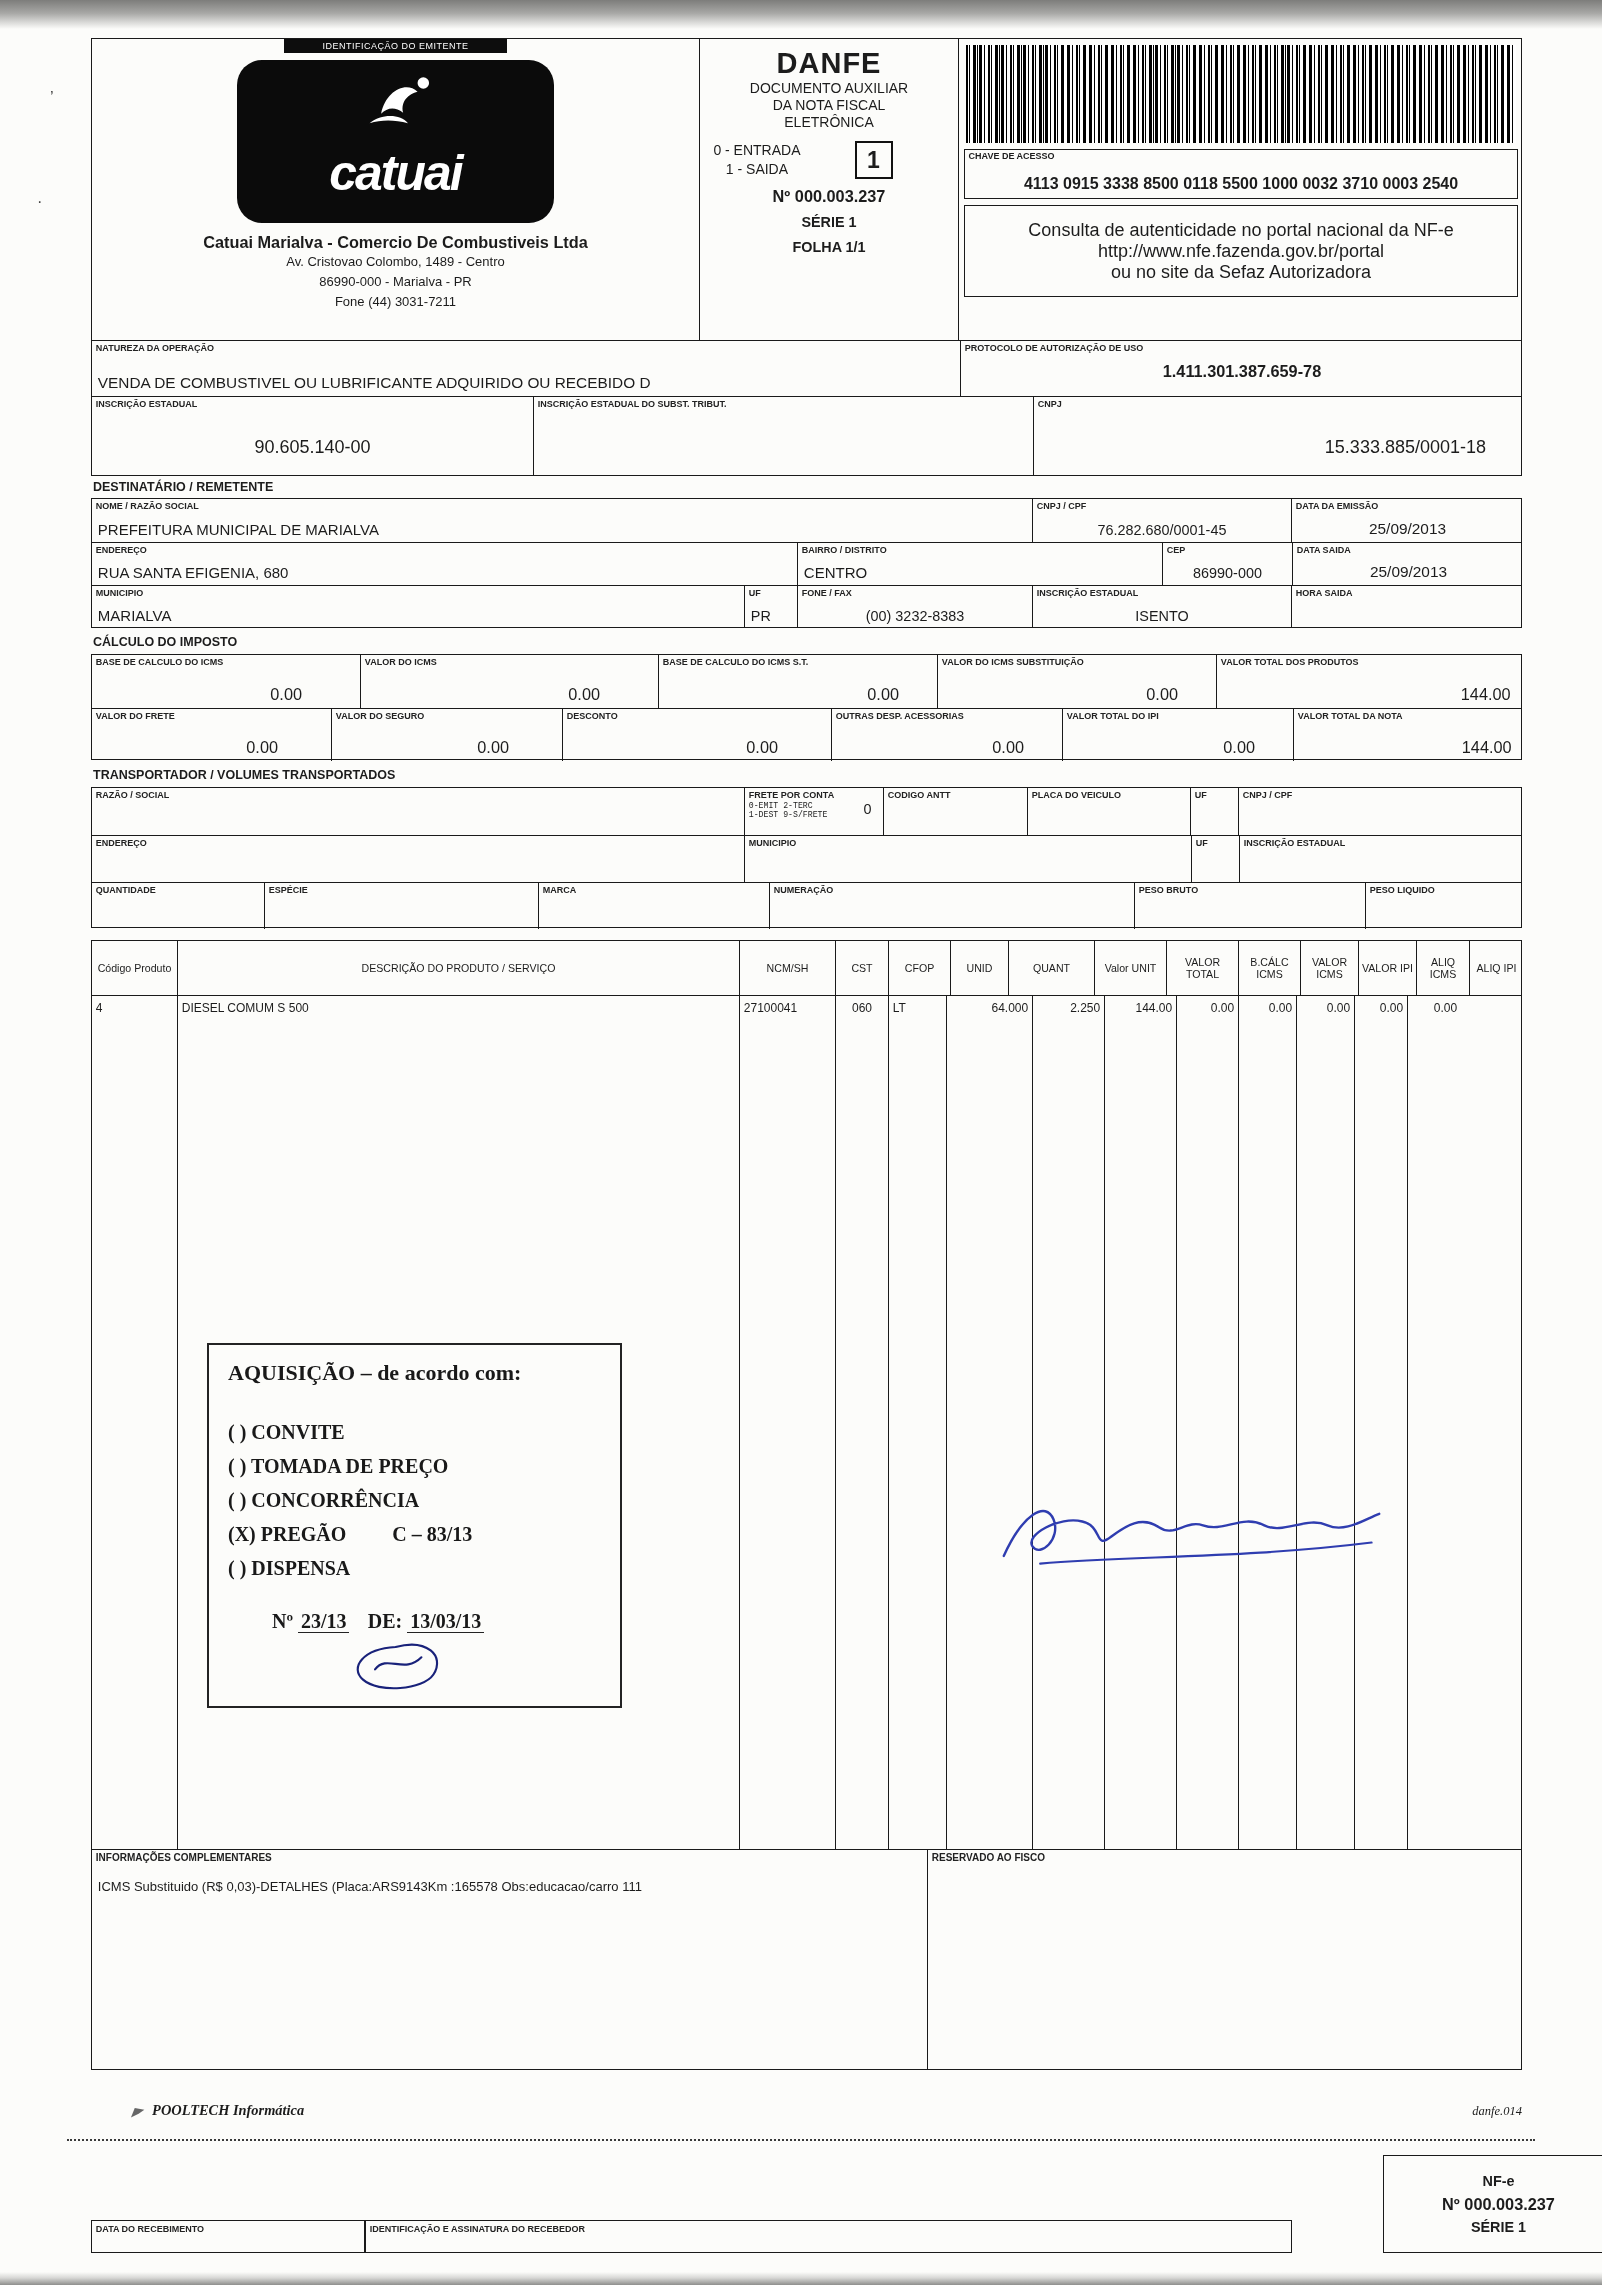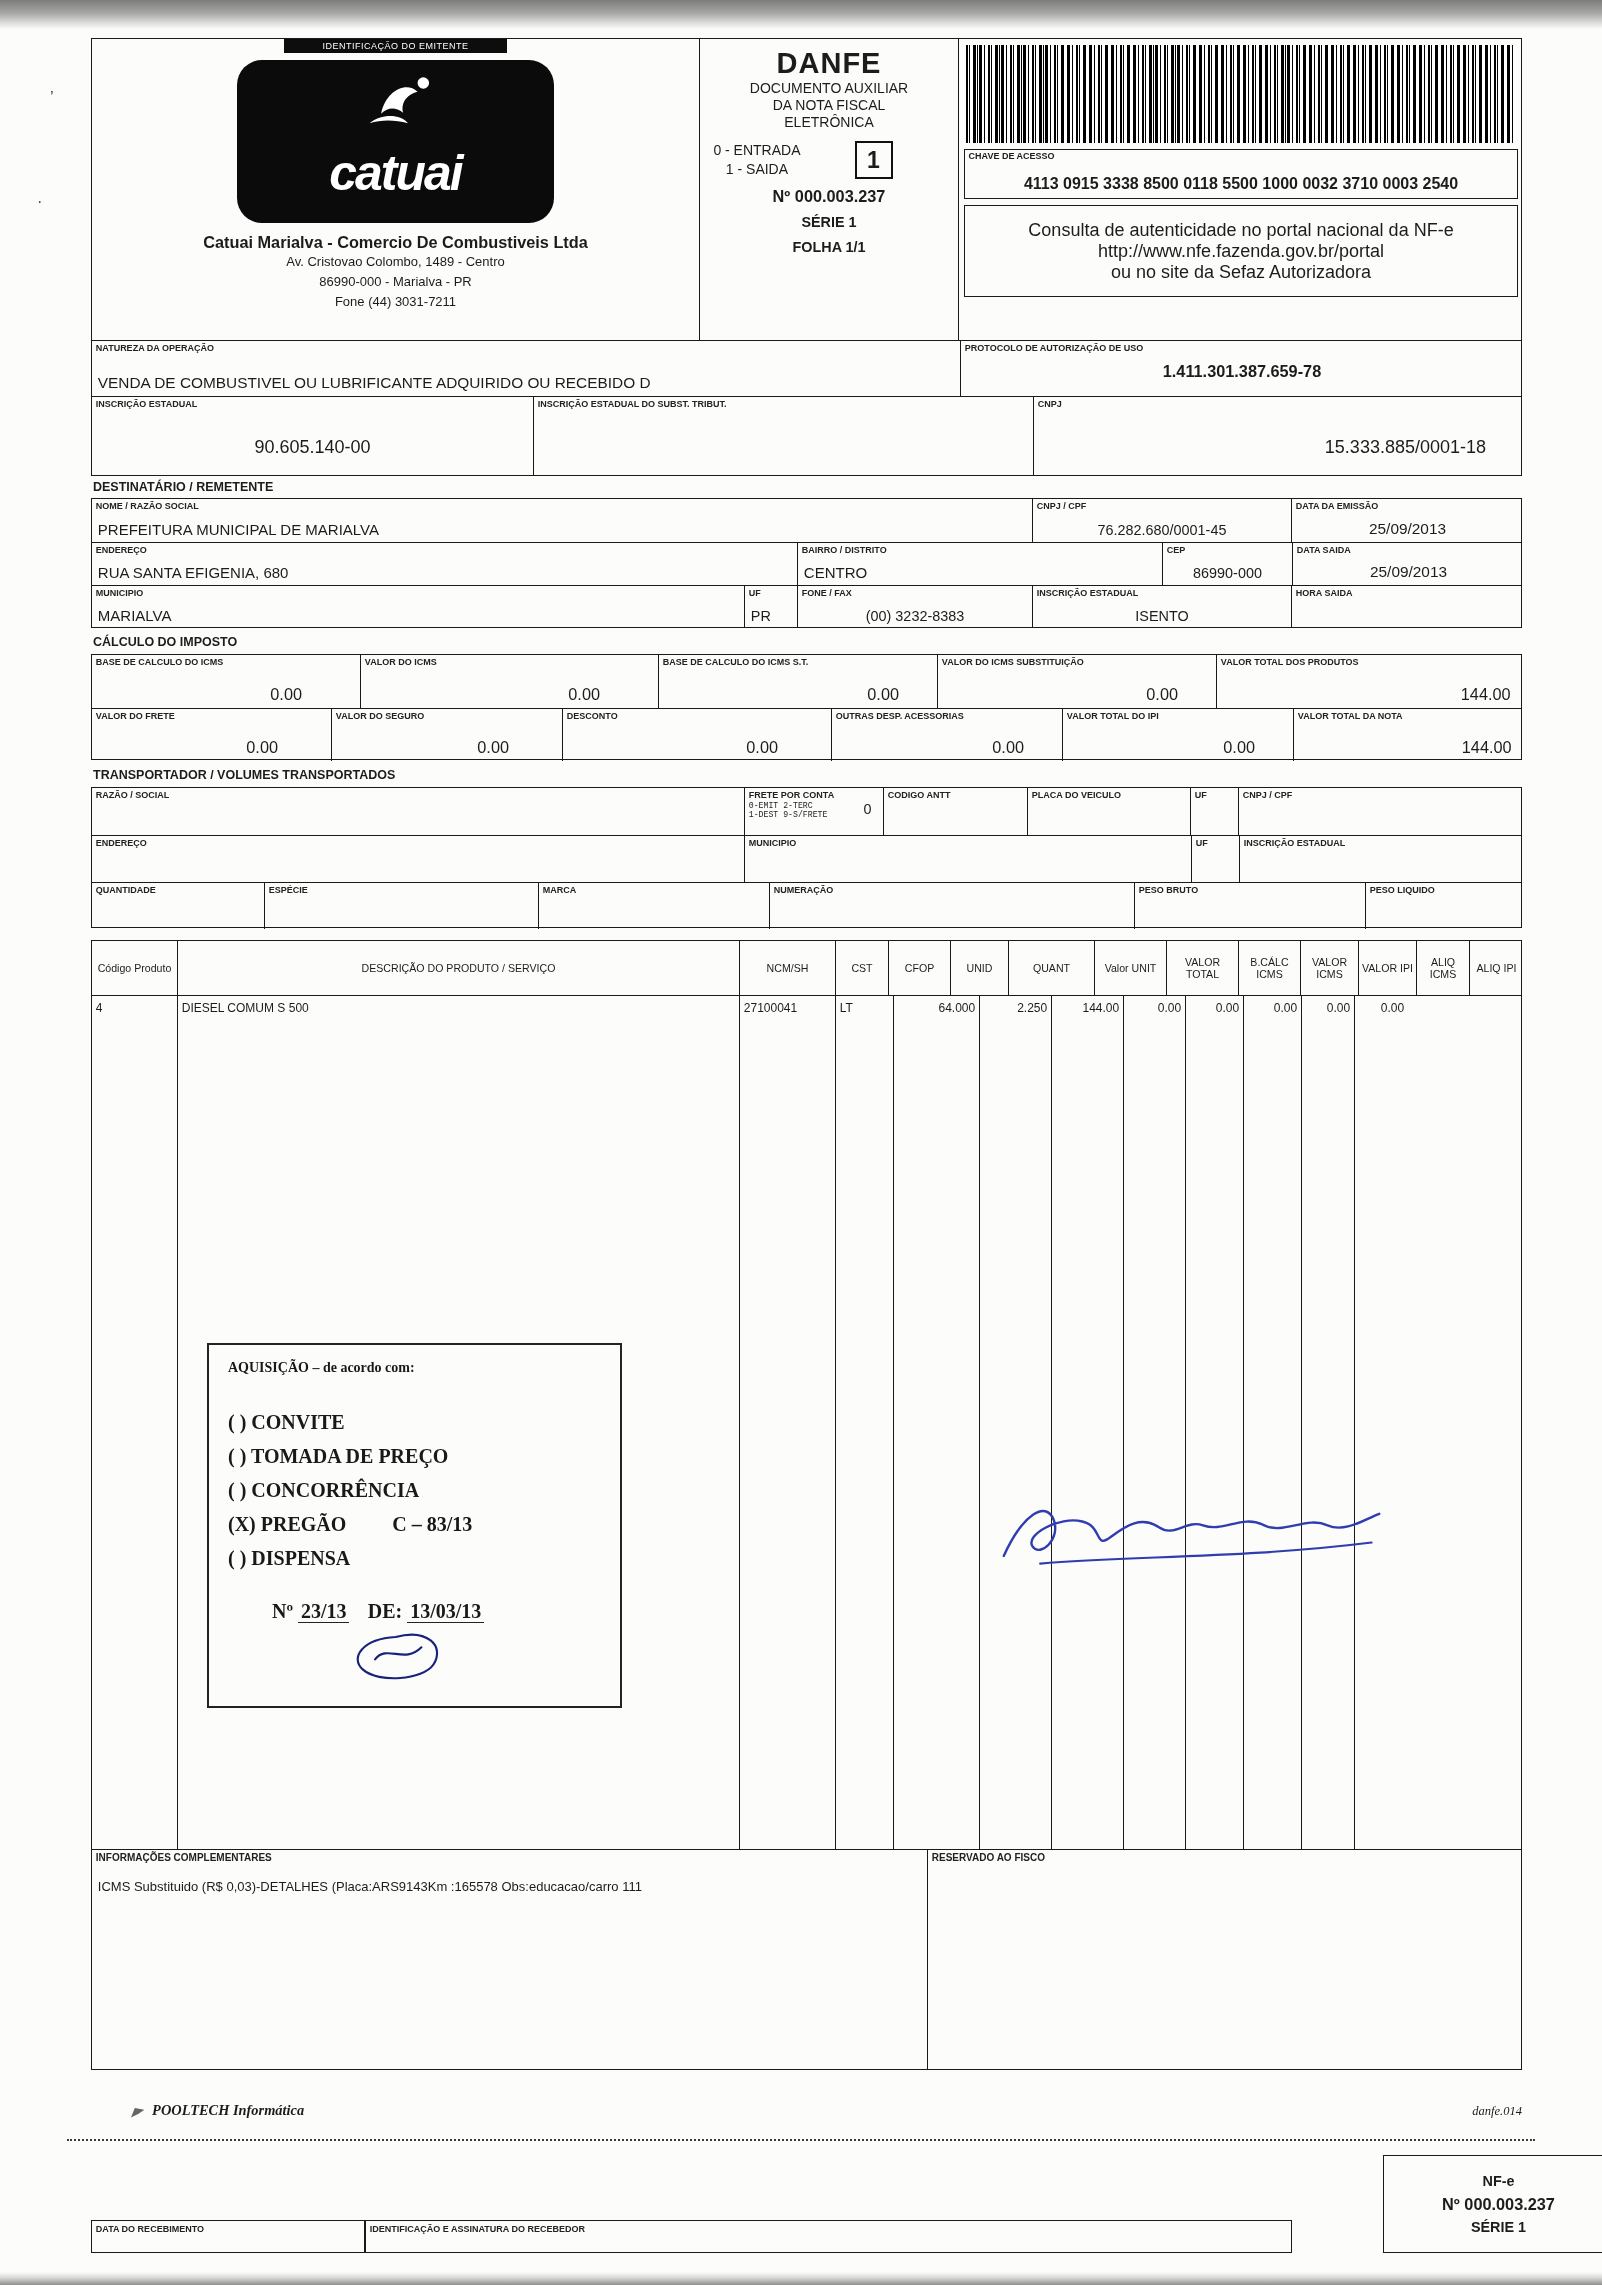--- a/index.html
+++ b/index.html
@@ -76,21 +76,21 @@
   #sec-table .tbody { display:flex; height:853px; }
   #sec-table .td { flex:none; font-size:12px; padding:4.8px 3.8px 0 3.8px;
                    border-right:1.4px solid #1a1a1a; }
   #sec-table .td:last-child { border-right:none; }
   .ta-l { text-align:left; } .ta-c { text-align:center; } .ta-r { text-align:right; }
 
   
   #stamp { position:absolute; left:207px; top:1343px; width:415px; height:365px;
            border:2.4px solid #232323; padding:15.4px 19px 0 19px;
            font-family:"Liberation Serif", serif; font-weight:bold; color:#191919; }
-  #stamp .stitle { font-size:14px; margin-bottom:29px; }
+  #stamp .stitle { font-size:22px; margin-bottom:29px; }
   #stamp .sline { font-size:20px; line-height:34px; display:flex; }
   #stamp .sline .extra { margin-left:46px; }
   #stamp .sfoot { margin-top:25px; font-size:20px; padding-left:44px; }
   #stamp .u { border-bottom:1.9px solid #232323; padding:0 2.9px; }
   #stamp .scribble { margin:1.9px 0 0 106px; }
 
   
   #signature { position:absolute; left:990px; top:1487px; width:432px; }
   #signature .sig-lines { filter:blur(0.7px); opacity:.85; font-family:"Liberation Serif", serif;
                           font-style:italic; margin-left:58px; margin-top:-5.8px; }
@@ -396,20 +396,21 @@
       <div class="th" style="width:62px">B.CÁLC ICMS</div>
       <div class="th" style="width:58px">VALOR ICMS</div>
       <div class="th" style="width:58px">VALOR IPI</div>
       <div class="th" style="width:53px">ALIQ ICMS</div>
       <div class="th" style="width:53px">ALIQ IPI</div>
     </div>
     <div class="tbody">
       <div class="td ta-l" style="width:86px">4</div>
       <div class="td ta-l" style="width:562px">DIESEL COMUM S 500</div>
       <div class="td ta-l" style="width:96px">27100041</div>
+      <div class="td ta-c" style="width:53px">060</div>
       <div class="td ta-l" style="width:58px">LT</div>
       <div class="td ta-r" style="width:86px">64.000</div>
       <div class="td ta-r" style="width:72px">2.250</div>
       <div class="td ta-r" style="width:72px">144.00</div>
       <div class="td ta-r" style="width:62px">0.00</div>
       <div class="td ta-r" style="width:58px">0.00</div>
       <div class="td ta-r" style="width:58px">0.00</div>
       <div class="td ta-r" style="width:53px">0.00</div>
       <div class="td ta-r" style="width:53px">0.00</div>
     </div>

